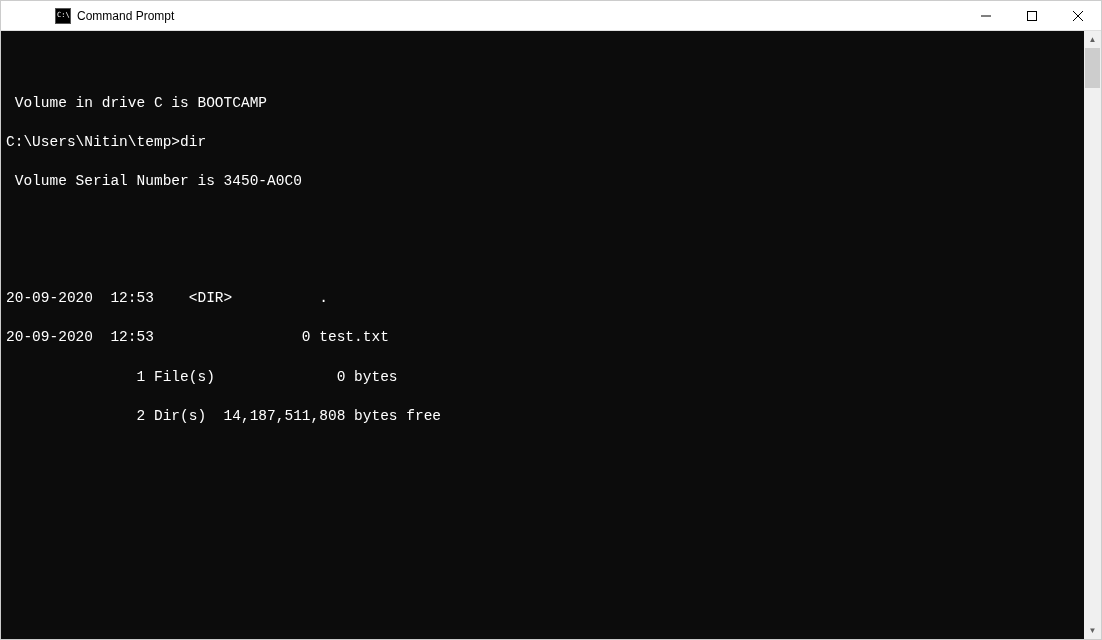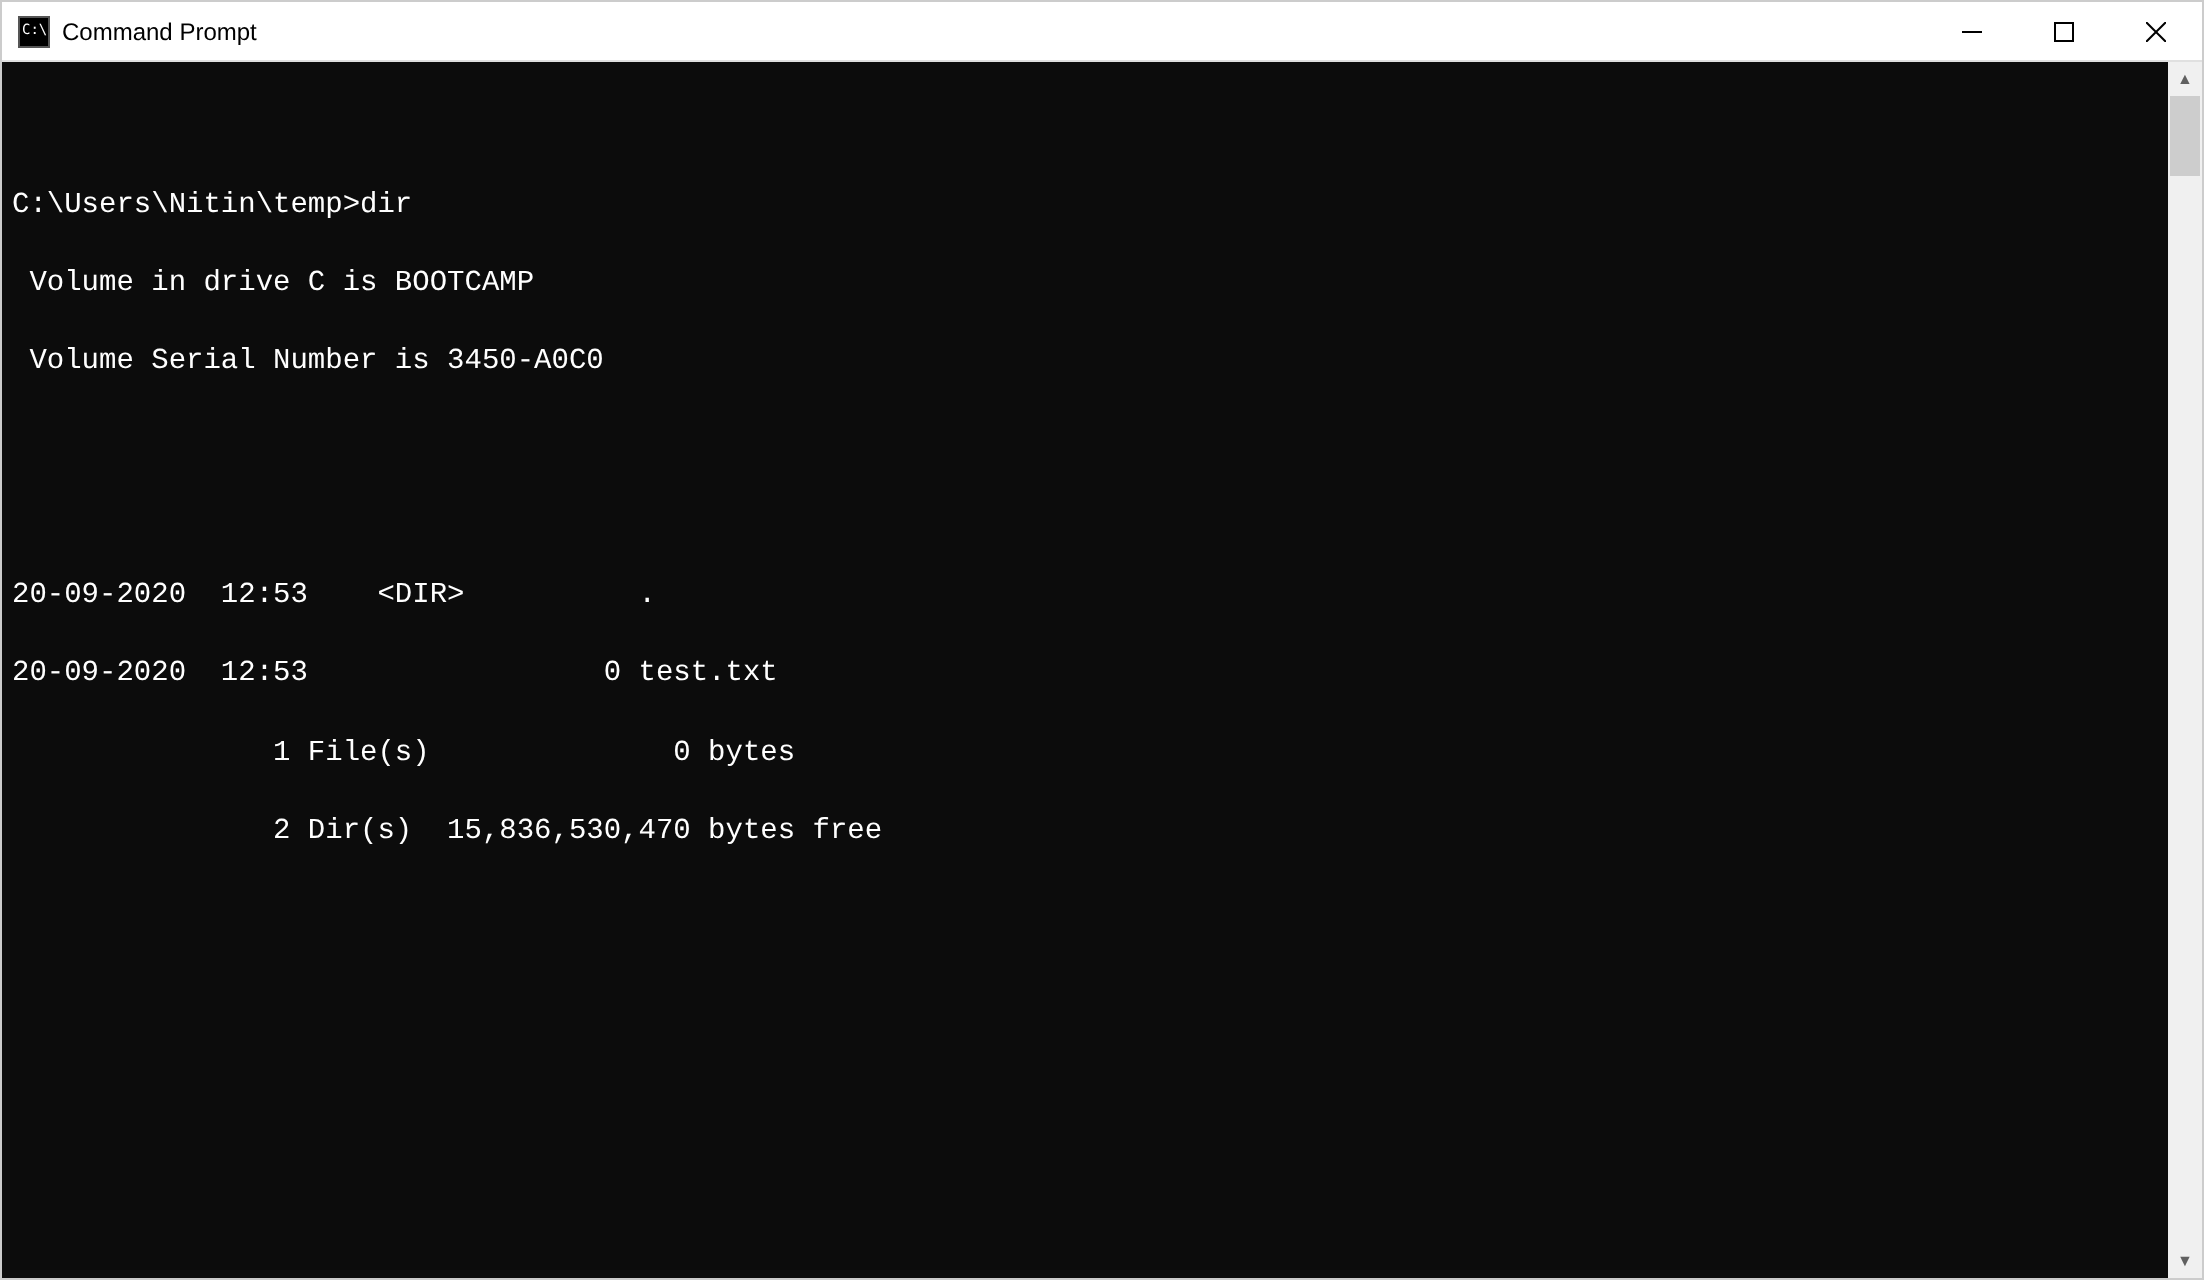--- a/index.html
+++ b/index.html
@@ -14,20 +14,21 @@
       height: 640px;
       overflow: hidden;
       border: 1px solid #cccccc;
     }
     .titlebar {
       height: 30px;
       background: #ffffff;
       display: flex;
       align-items: center;
       border-bottom: 1px solid #e0e0e0;
+      padding-left: 46px;
     }
     .titlebar-icon {
       width: 16px;
       height: 16px;
       margin-left: 8px;
       margin-right: 6px;
       background: #000000;
       border: 1px solid #555;
       position: relative;
       display: inline-block;
@@ -136,29 +137,29 @@
           <line x1="0" y1="0" x2="10" y2="10" stroke="currentColor" stroke-width="1"></line>
           <line x1="10" y1="0" x2="0" y2="10" stroke="currentColor" stroke-width="1"></line>
         </svg>
     </div>
   </div>
 </div>
 
 <div class="terminal-wrapper">
   <div class="terminal">
 <span class="line">&nbsp;</span>
+<span class="line"> Volume in drive C is BOOTCAMP</span>
 <span class="line"><span>C:\Users\Nitin\temp&gt;</span><span>dir</span></span>
-<span class="line"> Volume in drive C is BOOTCAMP</span>
 <span class="line"> Volume Serial Number is 3450-A0C0</span>
 <span class="line">&nbsp;</span>
 <span class="line">&nbsp;</span>
 <span class="line">20-09-2020  12:53    &lt;DIR&gt;          .</span>
 <span class="line">20-09-2020  12:53                 0 test.txt</span>
 <span class="line">               1 File(s)              0 bytes</span>
-<span class="line">               2 Dir(s)  15,836,530,470 bytes free</span>
+<span class="line">               2 Dir(s)  14,187,511,808 bytes free</span>
 <span class="line">&nbsp;</span>
 <span class="line">&nbsp;</span>
 
 
 
 
 
 
 
 

